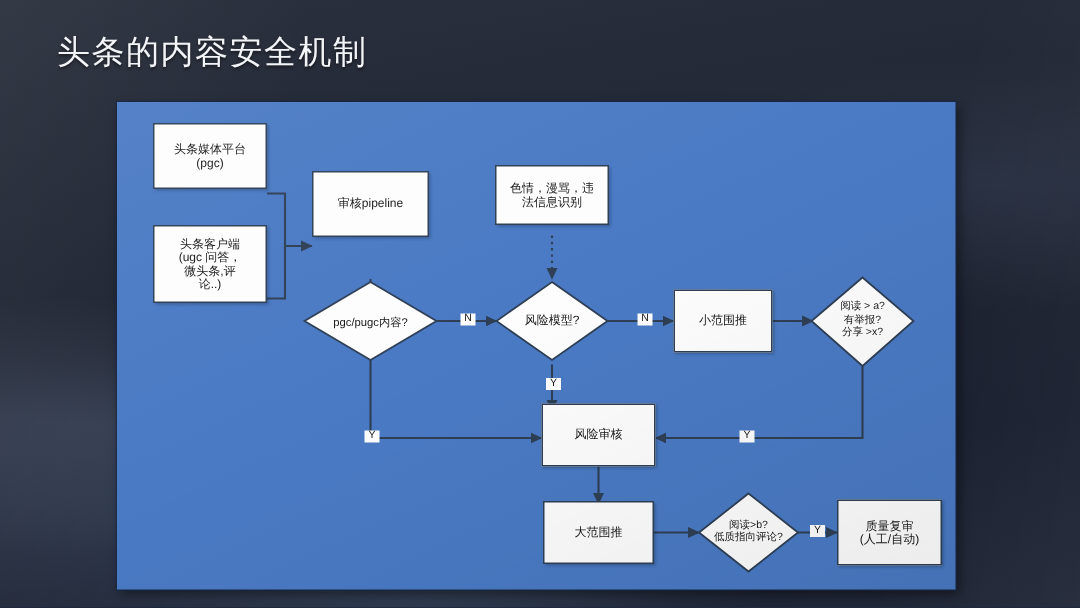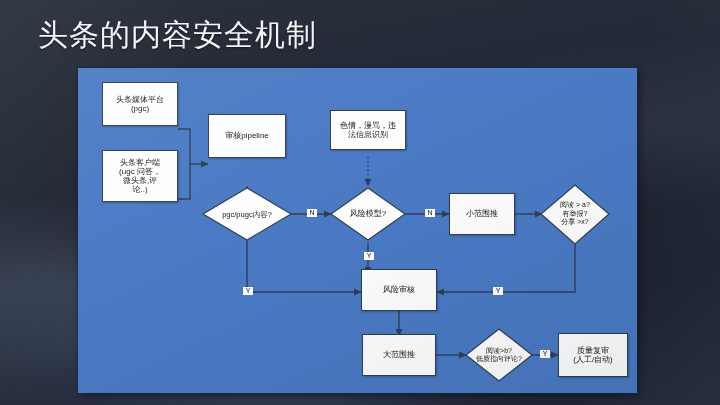--- a/index.html
+++ b/index.html
@@ -31,21 +31,21 @@
     position: absolute;
     inset: 0;
     background:
       linear-gradient(104deg, rgba(255,255,255,0.045) 0%, rgba(255,255,255,0) 26%),
       linear-gradient(-80deg, rgba(255,255,255,0.03) 0%, rgba(255,255,255,0) 18%);
   }
   #title {
     position: absolute;
     left: 38px;
     top: 18px;
-    font-size: 30px;
+    font-size: 22px;
     line-height: 34px;
     color: #f2f4f7;
     letter-spacing: 1px;
     white-space: nowrap;
     text-shadow: 0 1px 2px rgba(0,0,0,0.5);
     text-align: center;
   }
   #panel {
     position: absolute;
     left: 78px;

